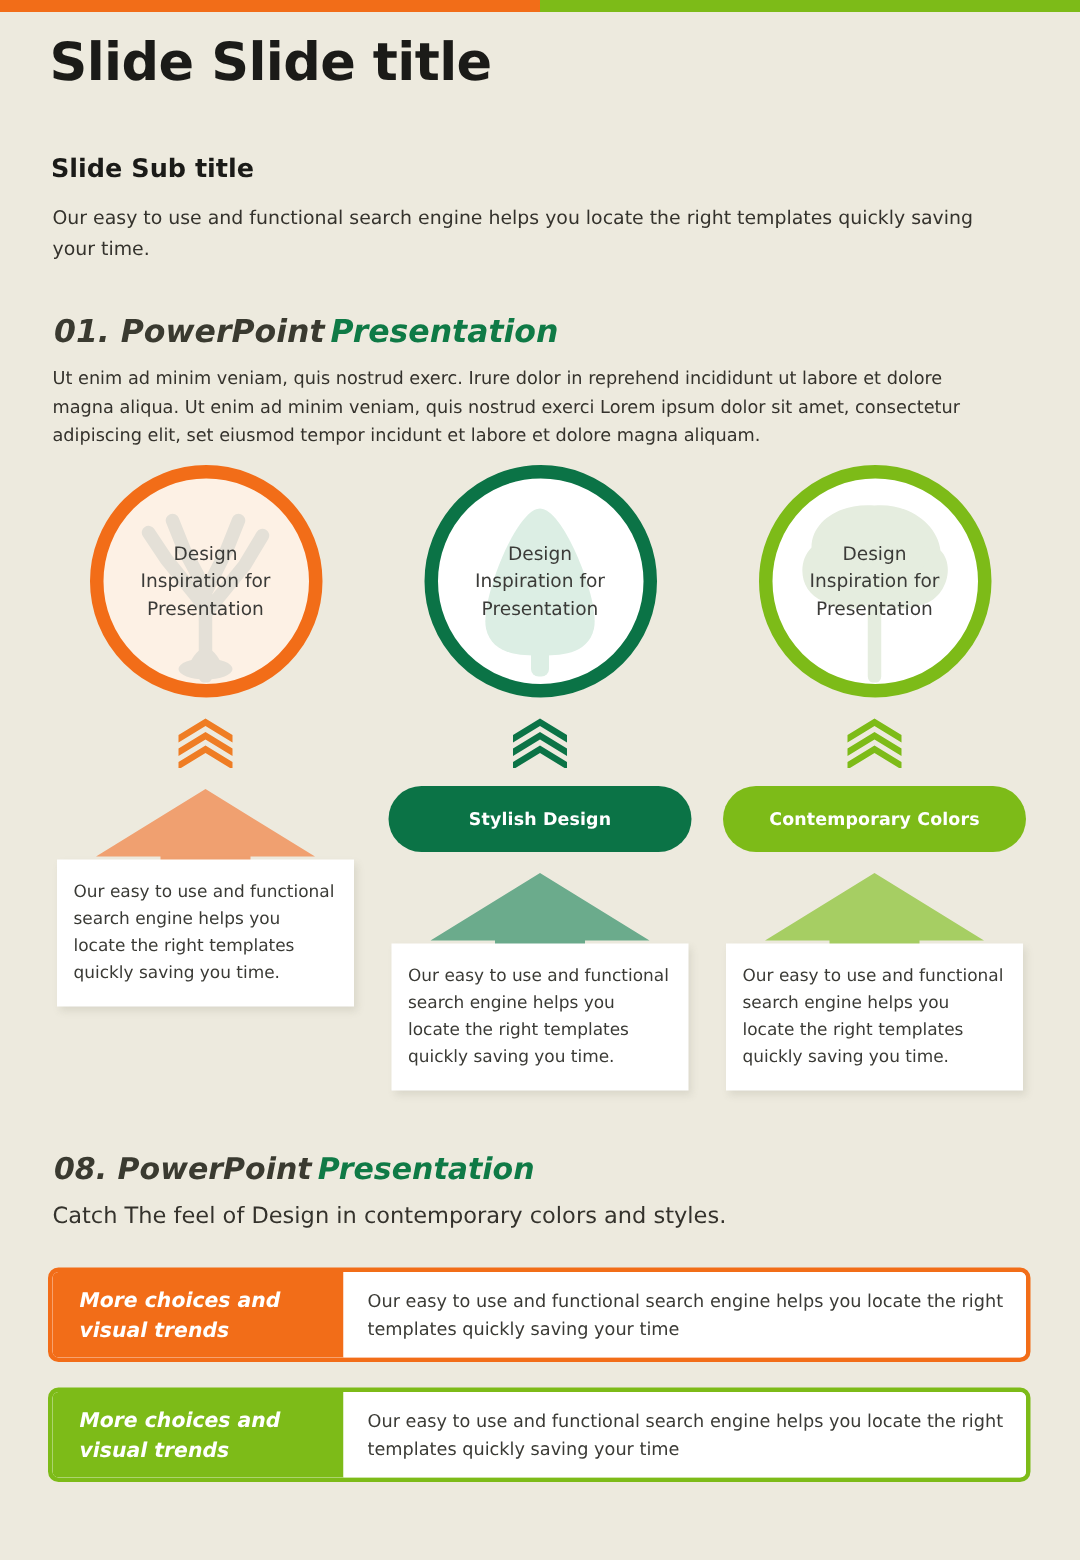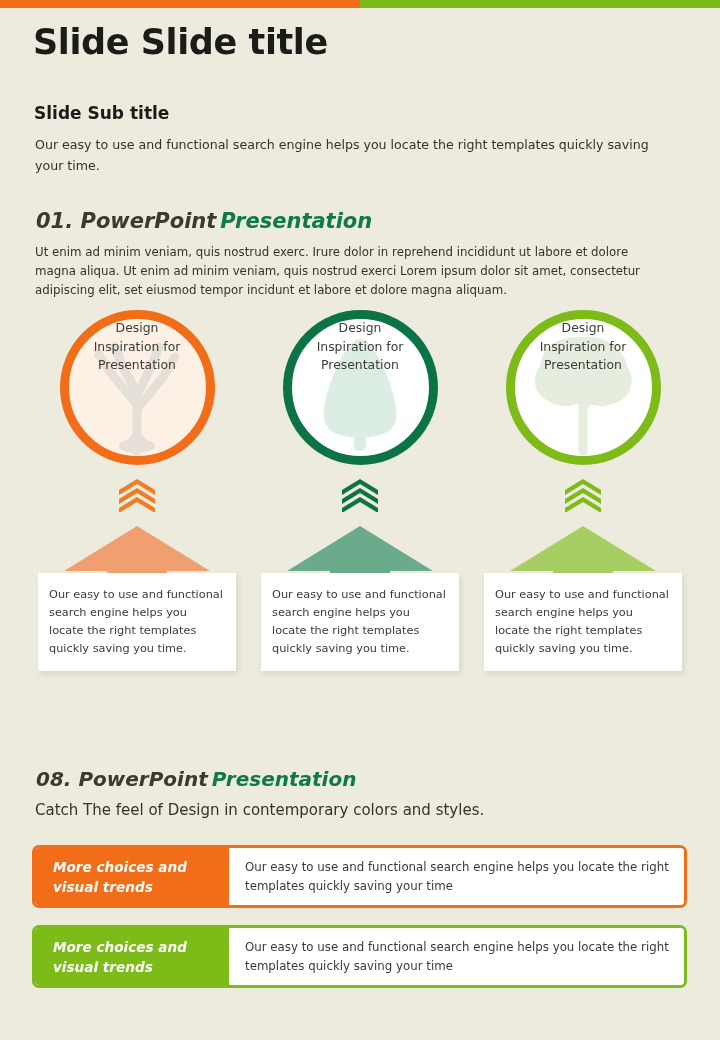--- a/index.html
+++ b/index.html
@@ -91,20 +91,21 @@
     margin: 0 auto;
   }
   .circle {
     position: absolute;
     inset: 0;
     border-radius: 50%;
     border: 9px solid #000;
     box-sizing: border-box;
     overflow: hidden;
     display: flex;
+    align-items: center;
     justify-content: center;
   }
   .circle svg.tree {
     position: absolute;
     left: 50%;
     top: 14px;
     transform: translateX(-50%);
     width: 112px;
     height: 122px;
   }
@@ -268,20 +269,23 @@
         <div>Inspiration for</div>
         <div>Presentation</div>
       </div>
     </div>
   </div>
   <svg class="chevrons" viewBox="0 0 40 34" style="color: rgb(11, 115, 70);">
     <path d="M20 1 L38 12 L38 17 L20 6 L2 17 L2 12 Z" fill="currentColor"></path>
     <path d="M20 10 L38 21 L38 26 L20 15 L2 26 L2 21 Z" fill="currentColor"></path>
     <path d="M20 19 L38 30 L38 35 L20 24 L2 35 L2 30 Z" fill="currentColor"></path>
   </svg>
+  <div class="pill" style="background: rgb(11, 115, 70);">
+    <span>Stylish Design</span>
+  </div>
   <div class="arrow-card">
     <svg class="big-arrow" viewBox="0 0 148 62" preserveAspectRatio="none" style="color: rgb(107, 171, 140);">
       <path d="M74 1 L147 46 L104 46 L104 62 L44 62 L44 46 L1 46 Z" fill="currentColor"></path>
     </svg>
     <div class="card" style="background: rgb(255, 255, 255);">
       <span>Our easy to use and functional search engine helps you locate the right templates quickly saving you time.</span>
     </div>
   </div>
 </div>
 
@@ -297,20 +301,23 @@
         <div>Inspiration for</div>
         <div>Presentation</div>
       </div>
     </div>
   </div>
   <svg class="chevrons" viewBox="0 0 40 34" style="color: rgb(125, 187, 24);">
     <path d="M20 1 L38 12 L38 17 L20 6 L2 17 L2 12 Z" fill="currentColor"></path>
     <path d="M20 10 L38 21 L38 26 L20 15 L2 26 L2 21 Z" fill="currentColor"></path>
     <path d="M20 19 L38 30 L38 35 L20 24 L2 35 L2 30 Z" fill="currentColor"></path>
   </svg>
+  <div class="pill" style="background: rgb(125, 187, 24);">
+    <span>Contemporary Colors</span>
+  </div>
   <div class="arrow-card">
     <svg class="big-arrow" viewBox="0 0 148 62" preserveAspectRatio="none" style="color: rgb(166, 206, 99);">
       <path d="M74 1 L147 46 L104 46 L104 62 L44 62 L44 46 L1 46 Z" fill="currentColor"></path>
     </svg>
     <div class="card" style="background: rgb(255, 255, 255);">
       <span>Our easy to use and functional search engine helps you locate the right templates quickly saving you time.</span>
     </div>
   </div>
 </div>
 

